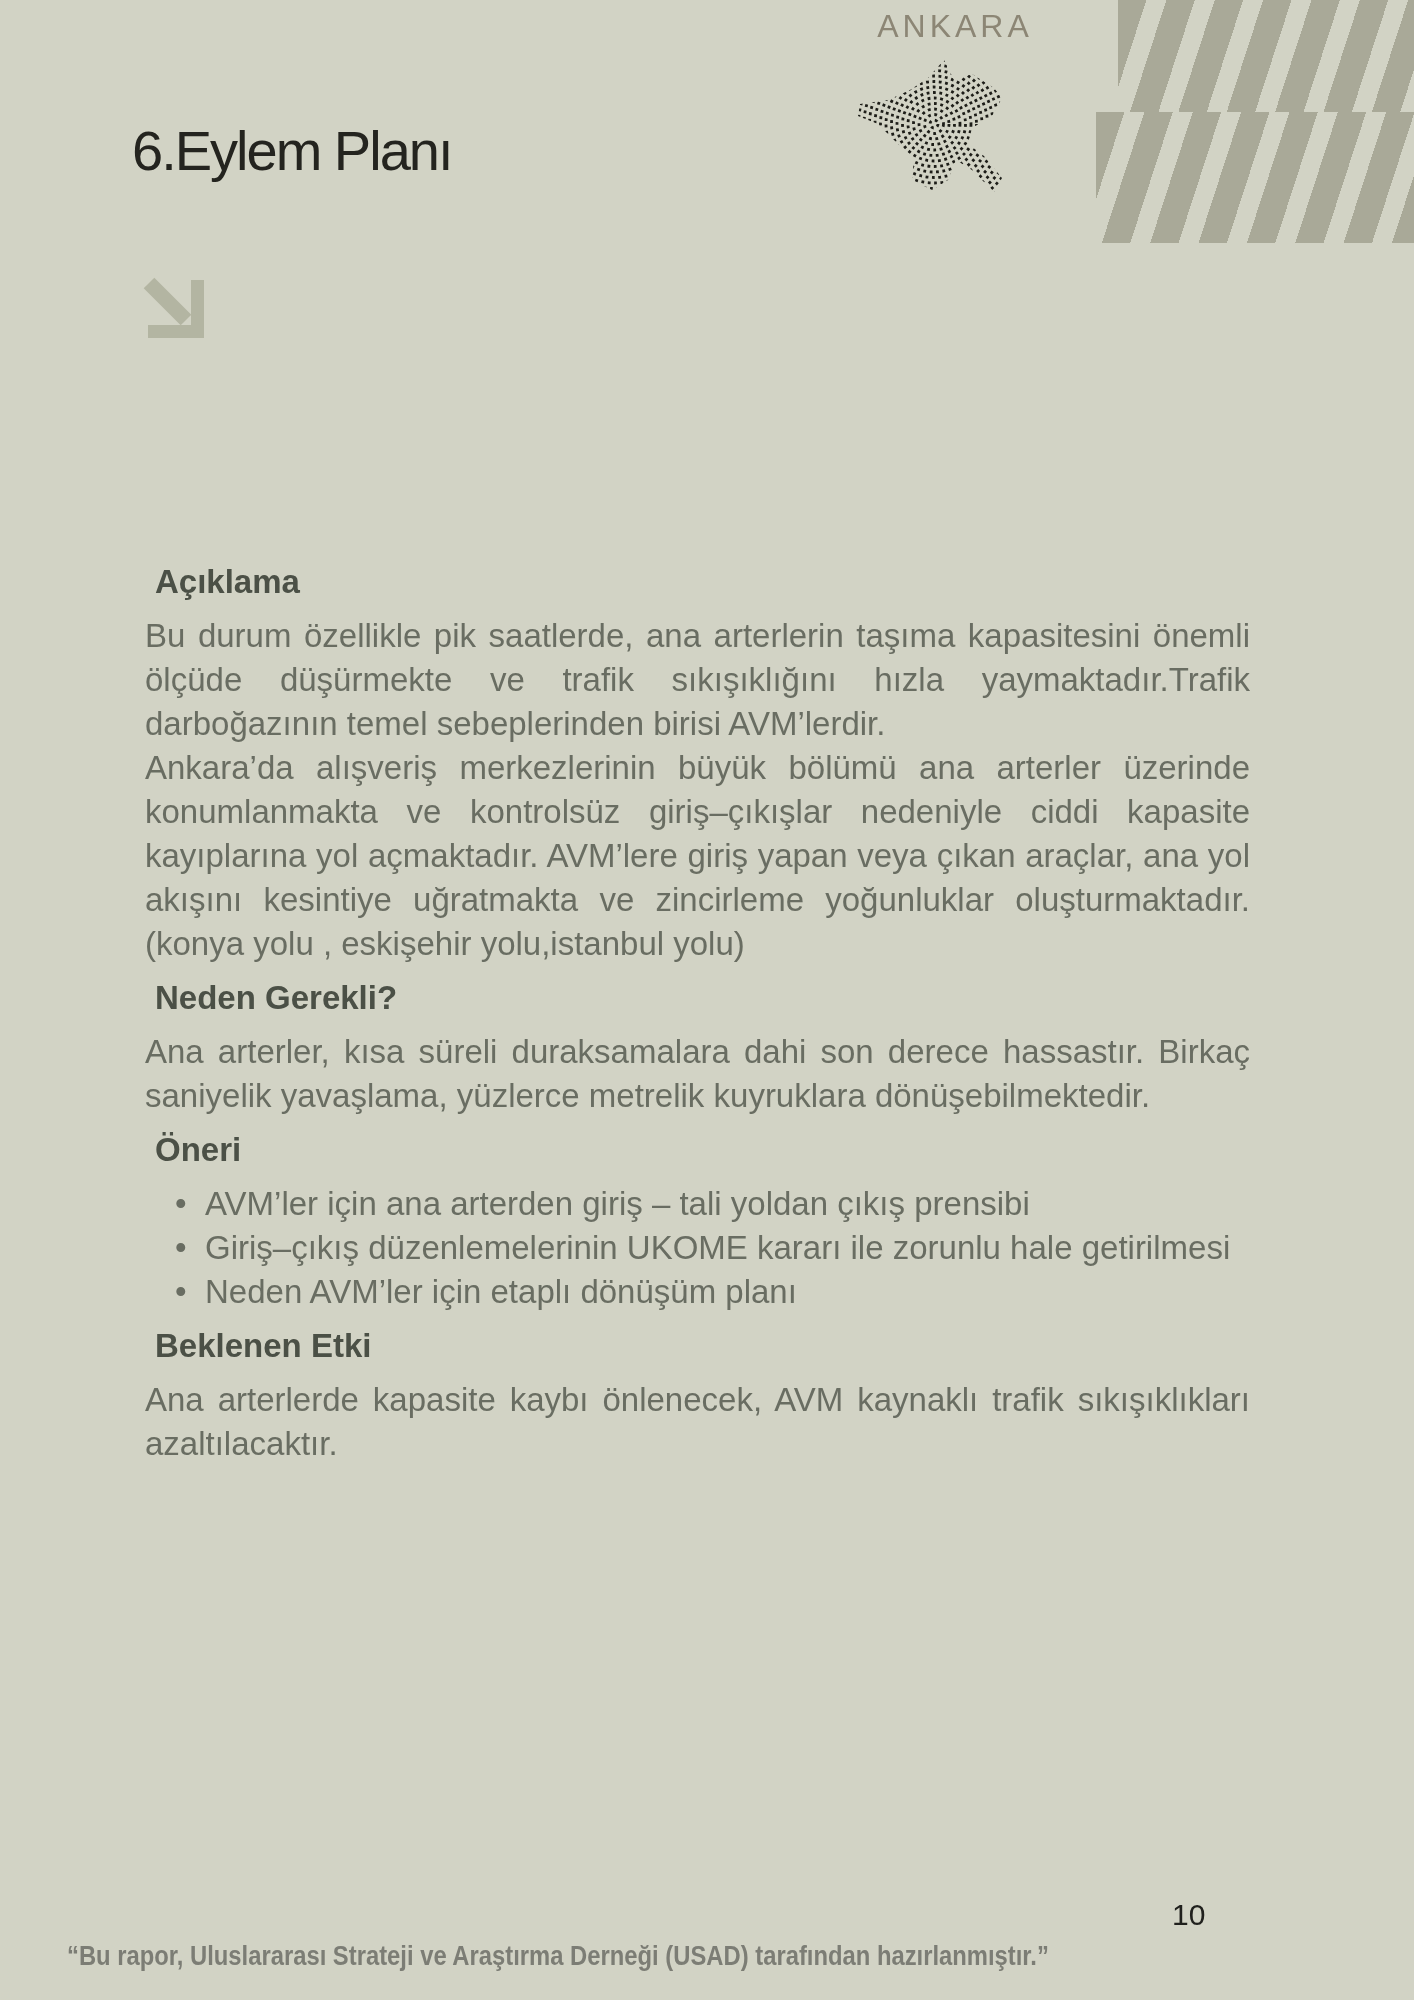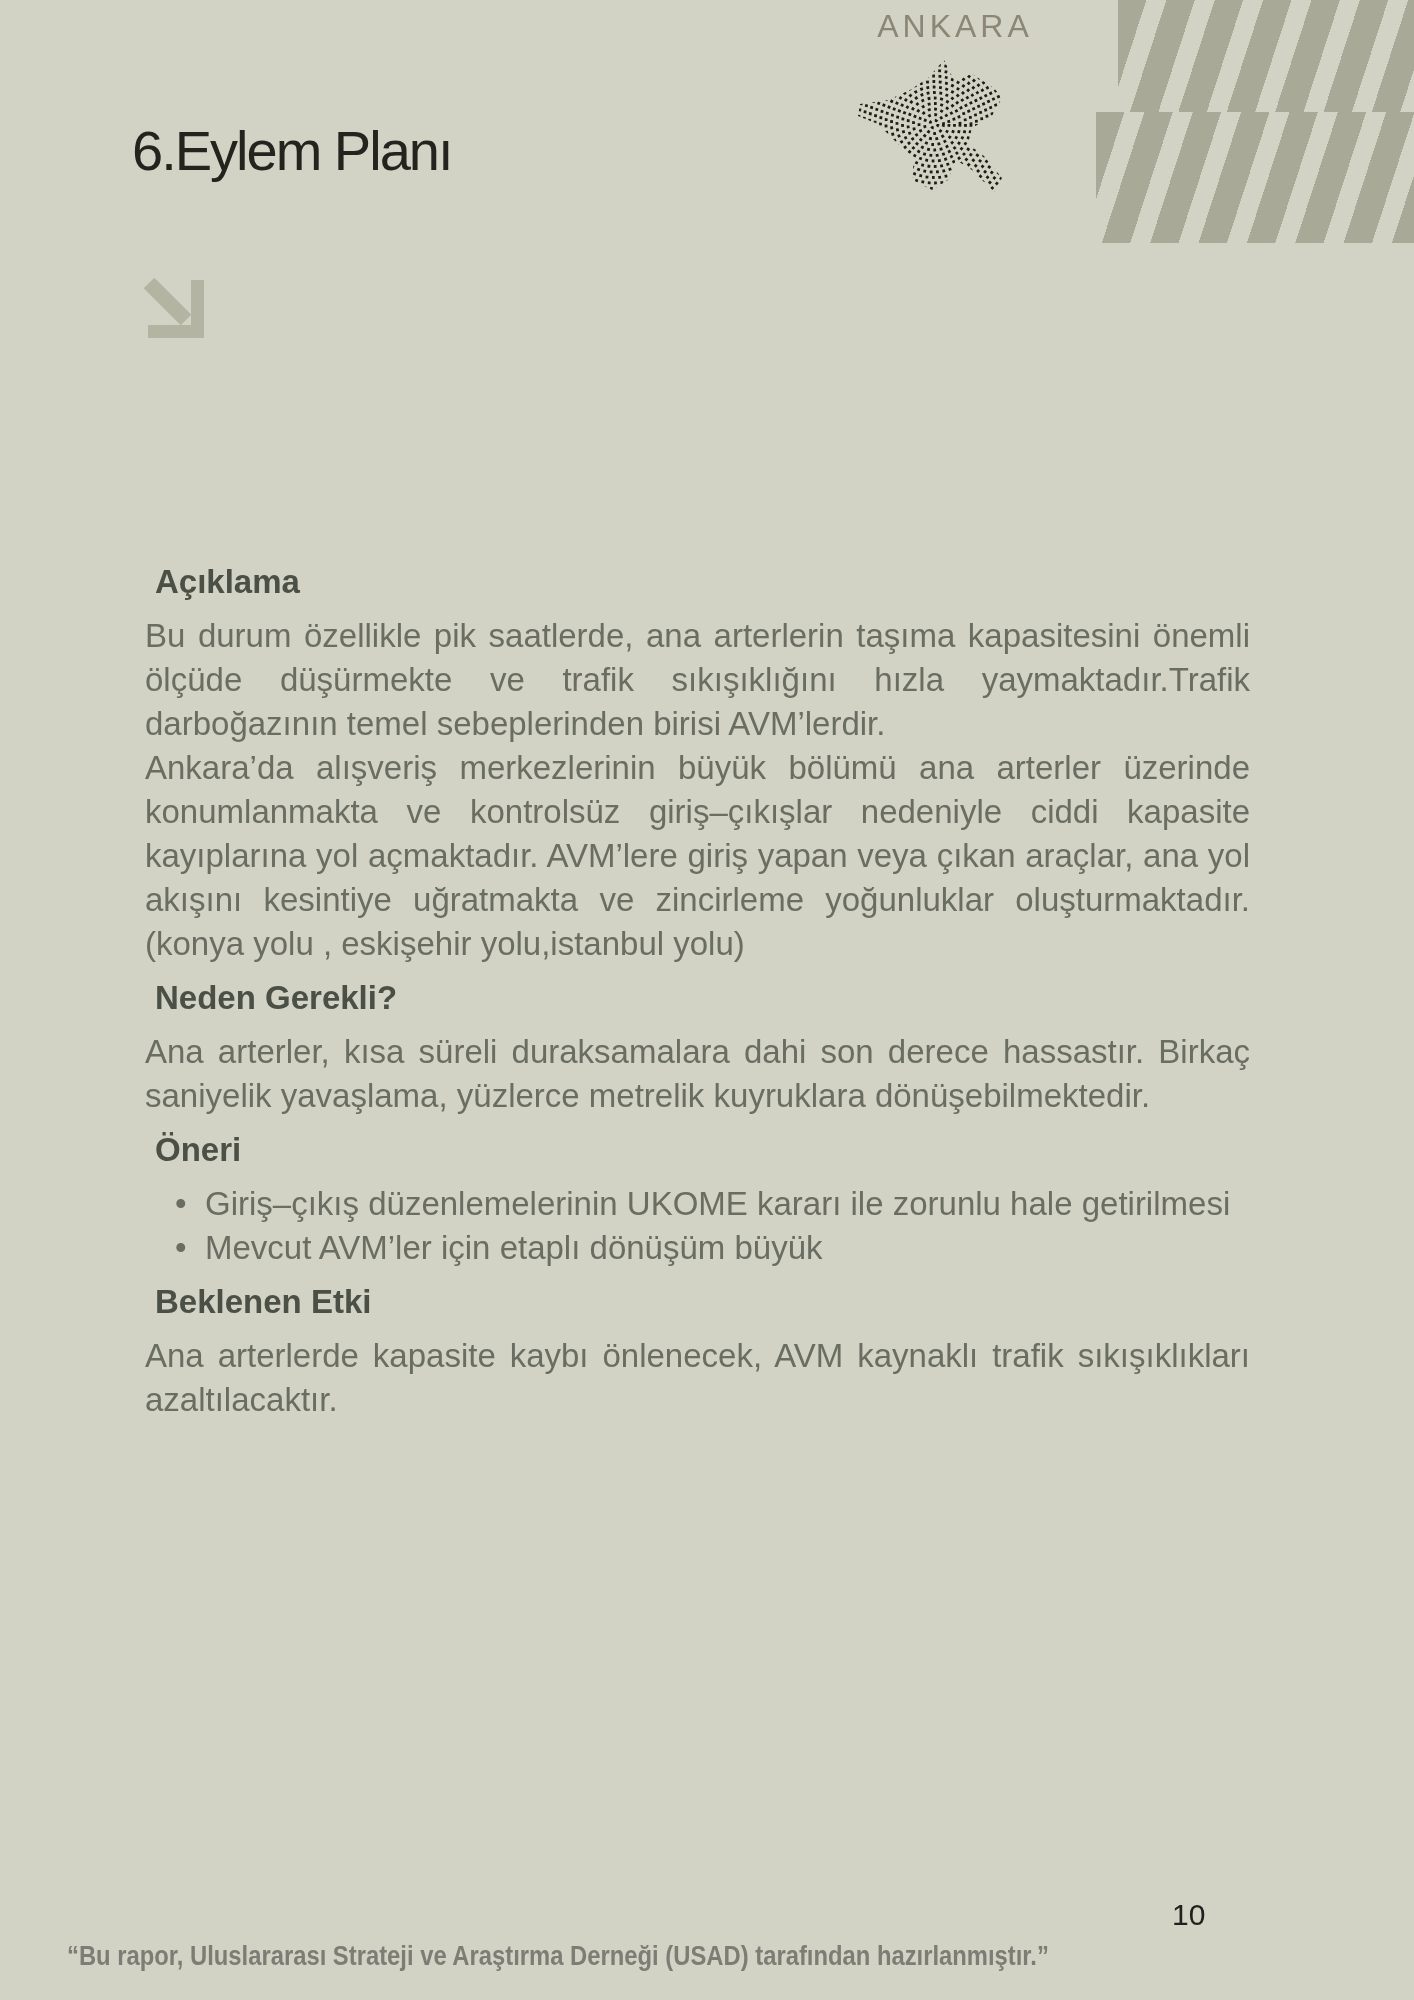--- a/index.html
+++ b/index.html
@@ -116,22 +116,23 @@
 
     <h3 class="section-label">Açıklama</h3>
     <p>Bu durum özellikle pik saatlerde, ana arterlerin taşıma kapasitesini önemli ölçüde düşürmekte ve trafik sıkışıklığını hızla yaymaktadır.Trafik darboğazının temel sebeplerinden birisi AVM’lerdir.</p>
     <p>Ankara’da alışveriş merkezlerinin büyük bölümü ana arterler üzerinde konumlanmakta ve kontrolsüz giriş–çıkışlar nedeniyle ciddi kapasite kayıplarına yol açmaktadır. AVM’lere giriş yapan veya çıkan araçlar, ana yol akışını kesintiye uğratmakta ve zincirleme yoğunluklar oluşturmaktadır.(konya yolu , eskişehir yolu,istanbul yolu)</p>
 
     <h3 class="section-label">Neden Gerekli?</h3>
     <p>Ana arterler, kısa süreli duraksamalara dahi son derece hassastır. Birkaç saniyelik yavaşlama, yüzlerce metrelik kuyruklara dönüşebilmektedir.</p>
 
     <h3 class="section-label">Öneri</h3>
     <ul class="bullet-list">
+      <li>AVM’ler için ana arterden giriş – tali yoldan çıkış prensibi</li>
       <li>Giriş–çıkış düzenlemelerinin UKOME kararı ile zorunlu hale getirilmesi</li>
-      <li>Mevcut AVM’ler için etaplı dönüşüm büyük</li>
+      <li>Neden AVM’ler için etaplı dönüşüm planı</li>
     </ul>
 
     <h3 class="section-label">Beklenen Etki</h3>
     <p>Ana arterlerde kapasite kaybı önlenecek, AVM kaynaklı trafik sıkışıklıkları azaltılacaktır.</p>
 
   </div>
 
   <div class="page-number">10</div>
   <div class="footer-note">“Bu rapor, Uluslararası Strateji ve Araştırma Derneği (USAD) tarafından hazırlanmıştır.”</div>
 

